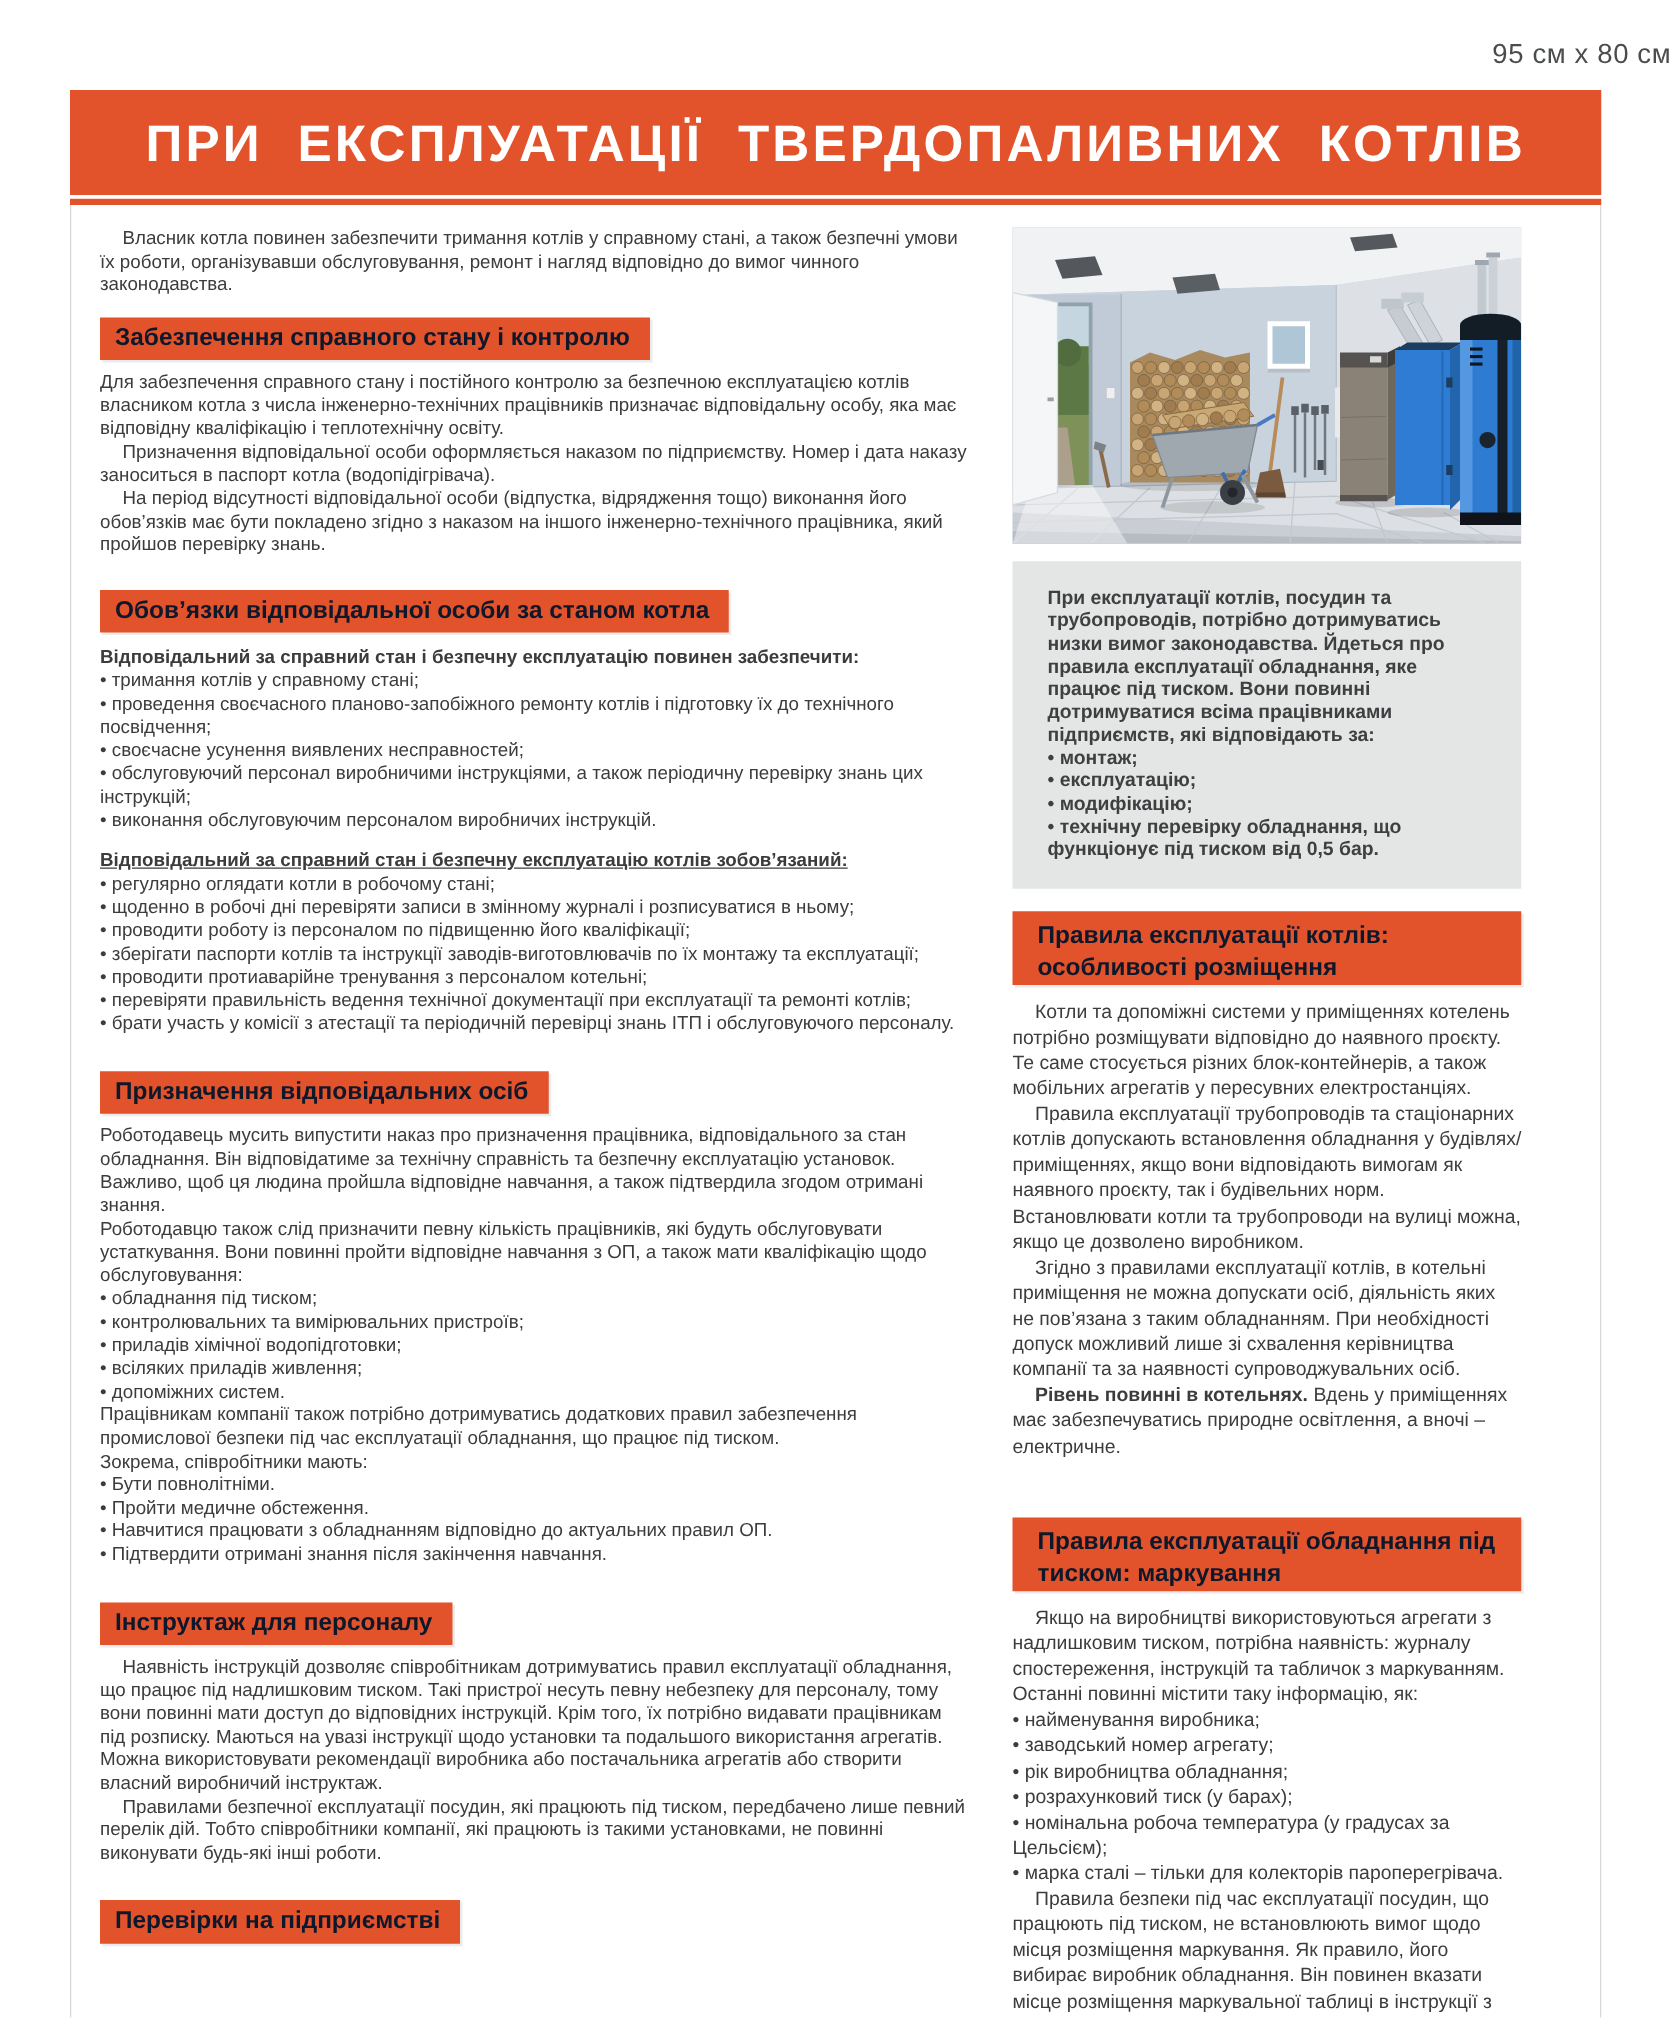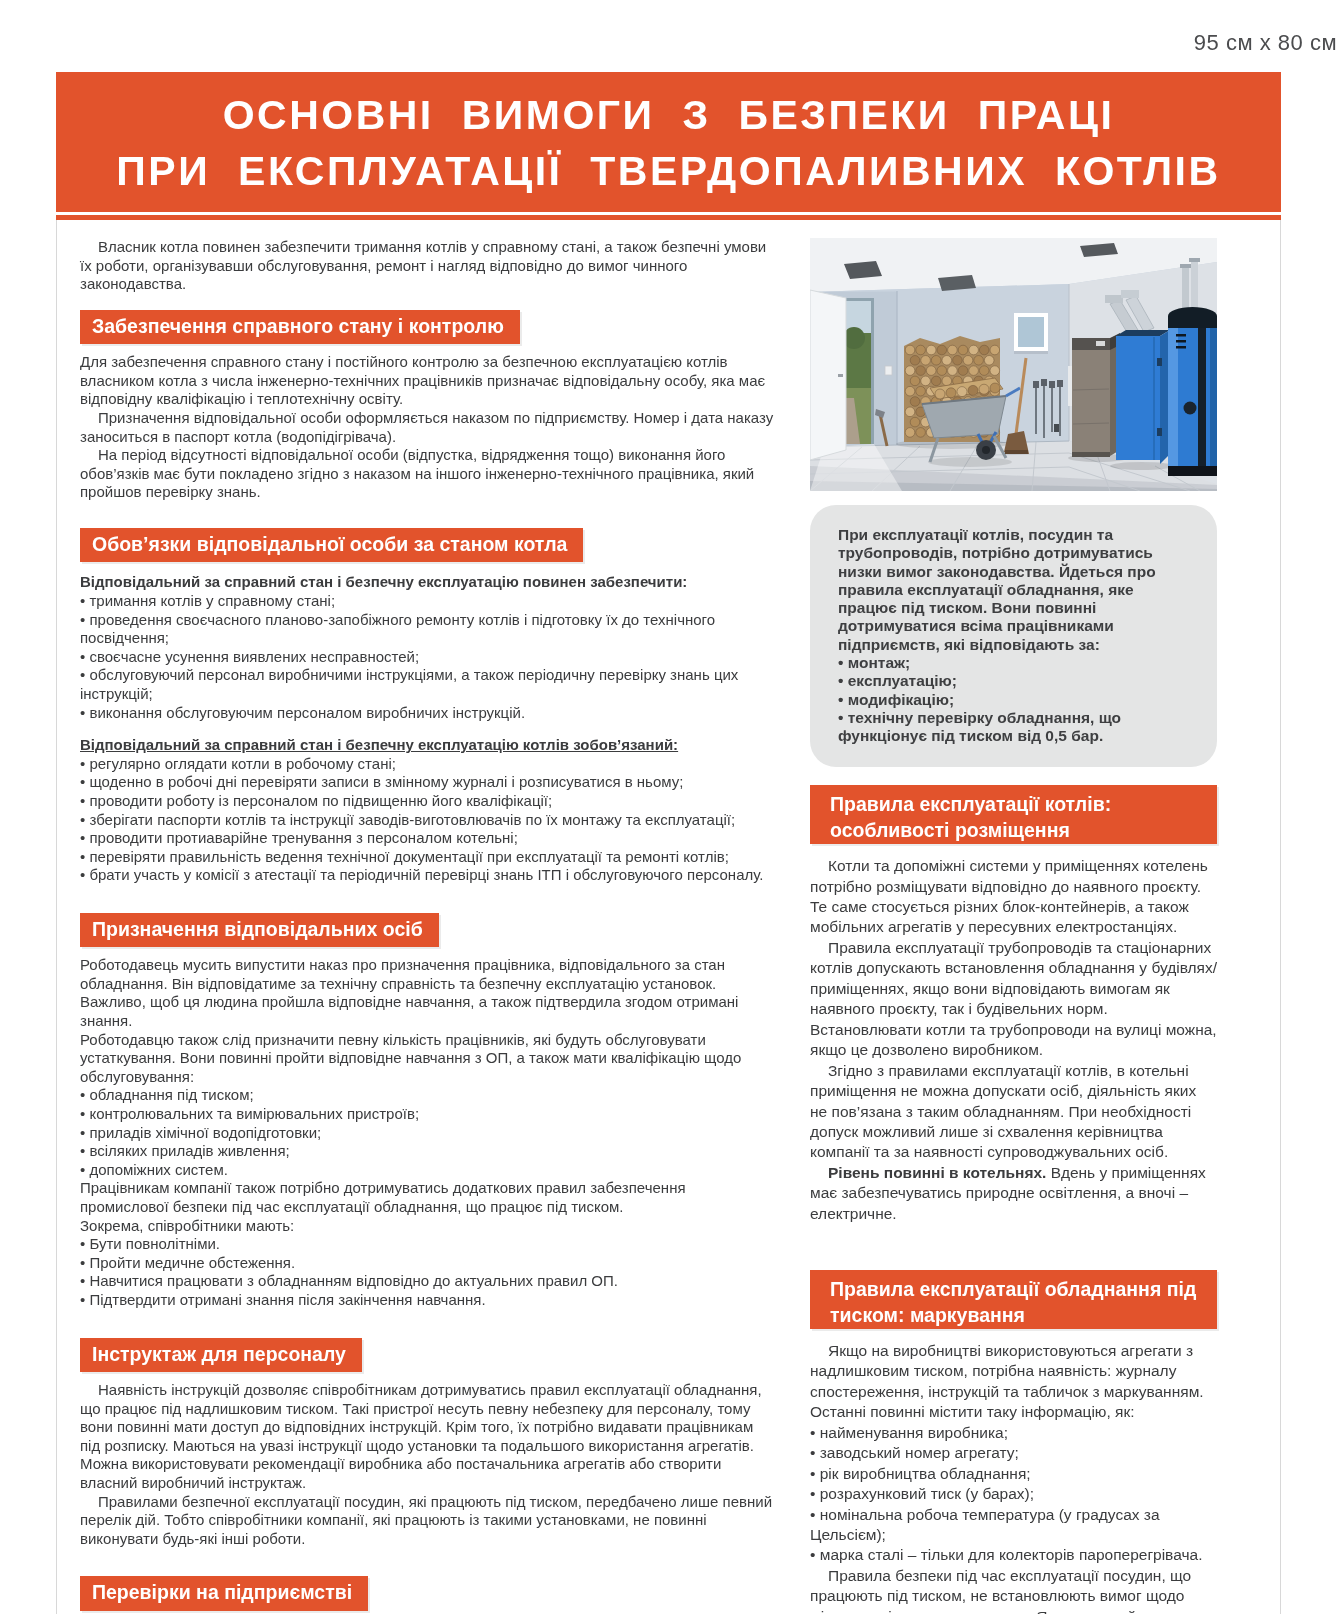--- a/index.html
+++ b/index.html
@@ -28,49 +28,48 @@
     display:flex;gap:36px;align-items:flex-start;
   }
   .col-left{width:694px;flex:0 0 694px;font-size:15px;line-height:1.24;}
   .col-right{width:407px;flex:0 0 407px;font-size:15.5px;line-height:1.32;}
   .par{margin:0;}
   .par.ind{text-indent:18px;}
   .bold-par{margin:2px 0 0;font-weight:bold;}
   .blist{margin:0;}
   .bli{margin:0;}
   .sec-h{
-    background:#e2532c;color:#ffffff;font-weight:bold;
+    background:#e2532c;color:#0f172a;font-weight:bold;
     box-shadow:2px 2px 0 rgba(0,0,0,0.08);
   }
   .sec-h.left{
     display:inline-block;font-size:19.5px;padding:5px 16px 7px 12px;
     margin:16px 0 9px;line-height:1.15;
   }
   .sec-h.right{
     display:block;font-size:19.5px;padding:7px 14px 1px 20px;
     margin:18px 0 12px;line-height:1.3;
   }
   .photo{
     width:407px;height:253px;position:relative;overflow:hidden;background:#c9d3de;
   }
   .photo svg{display:block;width:100%;height:100%;}
   .graybox{
     background:#e4e5e5;color:#3e3f41;font-weight:bold;
     font-size:15.5px;line-height:1.18;
-    padding:21px 22px 22px 28px;margin-top:14px;border-radius:26px;
+    padding:21px 22px 22px 28px;margin-top:14px;
   }
   .graybox .par{margin:0;}
 </style>
 </head>
 <body>
 
 <div class="size-label">95 см x 80 см</div>
 
 <div class="banner">
-  <div class="line">ОСНОВНІ ВИМОГИ З БЕЗПЕКИ ПРАЦІ</div>
   <div class="line">ПРИ ЕКСПЛУАТАЦІЇ ТВЕРДОПАЛИВНИХ КОТЛІВ</div>
 </div>
 <div class="banner-stripe"></div>
 
 <div class="card">
   <div class="col-left" id="col-left"><p class="par ind">Власник котла повинен забезпечити тримання котлів у справному стані, а також безпечні умови їх роботи, організувавши обслуговування, ремонт і нагляд відповідно до вимог чинного законодавства.</p><div class="sec-h left">Забезпечення справного стану і контролю</div><p class="par">Для забезпечення справного стану і постійного контролю за безпечною експлуатацією котлів власником котла з числа інженерно-технічних працівників призначає відповідальну особу, яка має відповідну кваліфікацію і теплотехнічну освіту.</p><p class="par ind">Призначення відповідальної особи оформляється наказом по підприємству. Номер і дата наказу заноситься в паспорт котла (водопідігрівача).</p><p class="par ind">На період відсутності відповідальної особи (відпустка, відрядження тощо) виконання його обов’язків має бути покладено згідно з наказом на іншого інженерно-технічного працівника, який пройшов перевірку знань.</p><div class="sec-h left" style="margin-top: 26px;">Обов’язки відповідальної особи за станом котла</div><p class="bold-par">Відповідальний за справний стан і безпечну експлуатацію повинен забезпечити:</p><div class="blist">
         <div class="bli">• тримання котлів у справному стані;</div>
         <div class="bli">• проведення своєчасного планово-запобіжного ремонту котлів і підготовку їх до технічного посвідчення;</div>
         <div class="bli">• своєчасне усунення виявлених несправностей;</div>
         <div class="bli">• обслуговуючий персонал виробничими інструкціями, а також періодичну перевірку знань цих інструкцій;</div>

